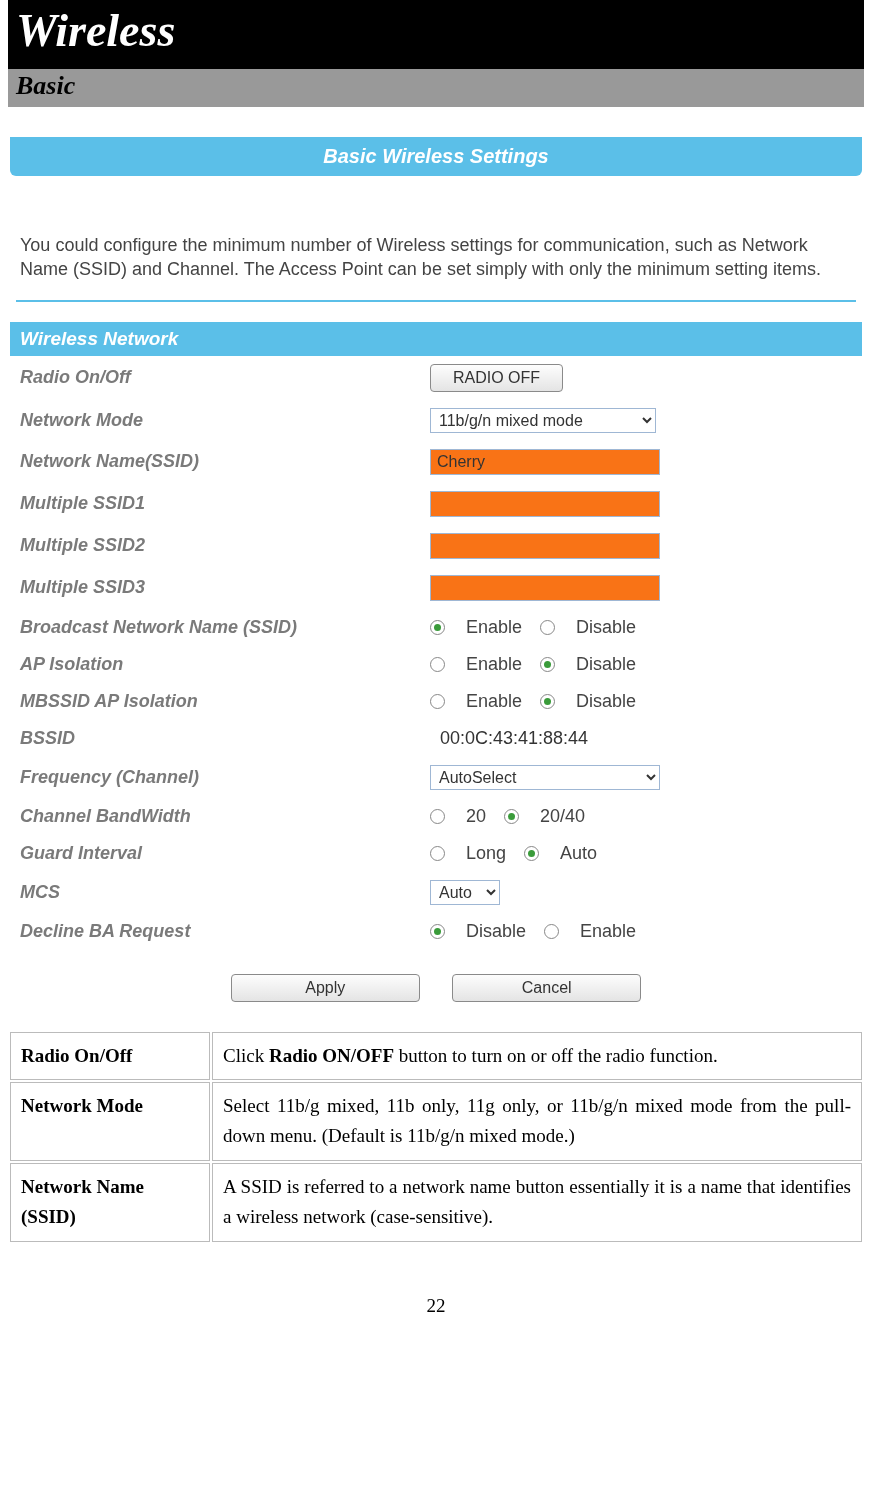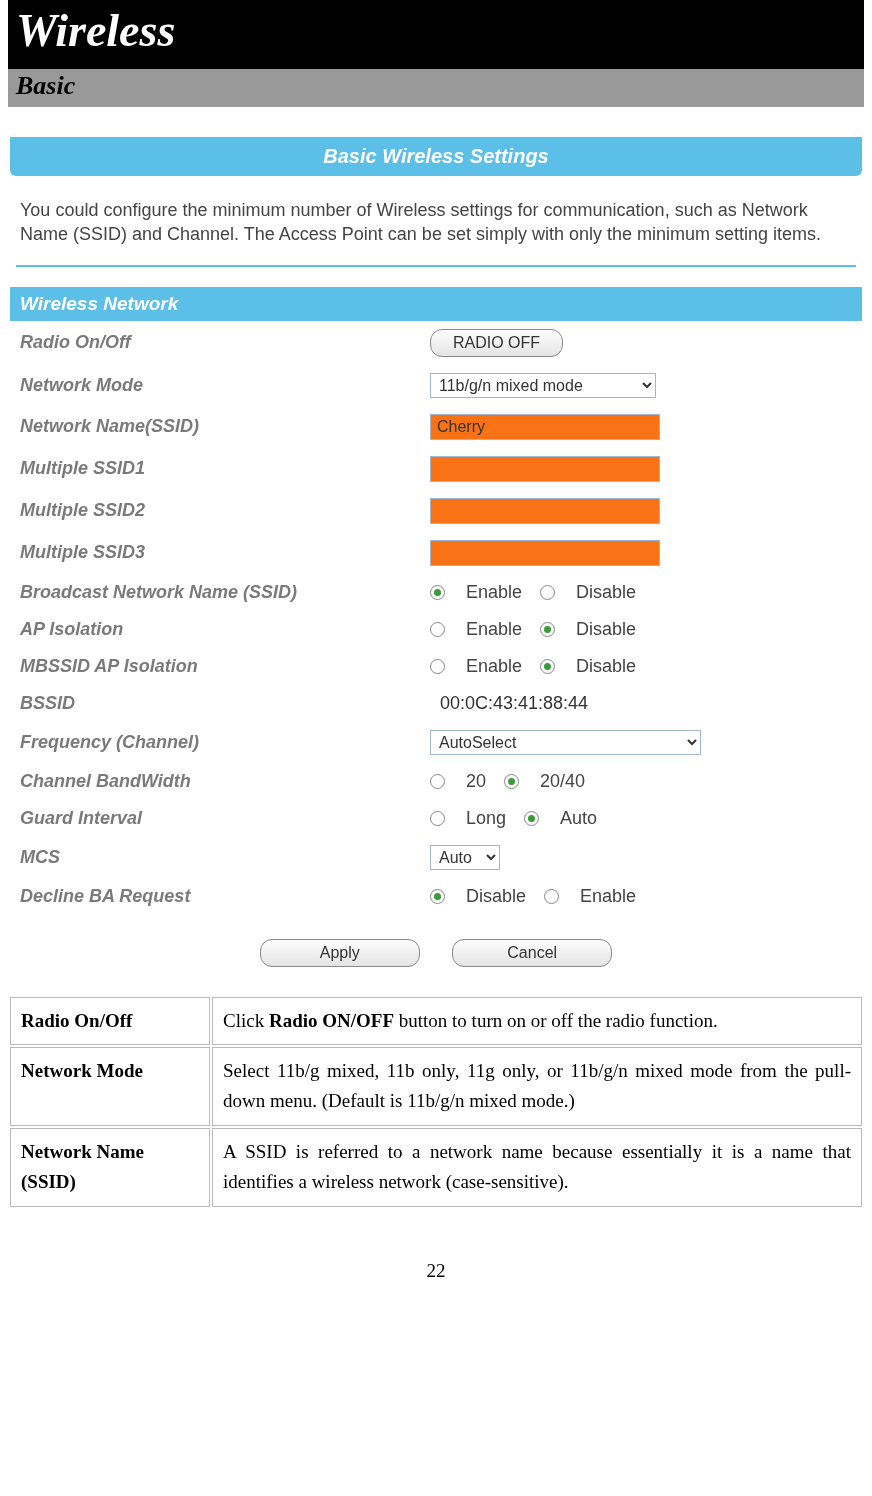--- a/index.html
+++ b/index.html
@@ -45,20 +45,21 @@
     font-style: italic;
     padding: 8px 12px;
     border-bottom-left-radius: 6px;
     border-bottom-right-radius: 6px;
   }
   .intro {
     color: #444;
     font-size: 18px;
     padding: 22px 10px 18px 10px;
     line-height: 1.35;
+    margin-top: 35px;
   }
   .hr-blue {
     border: none;
     border-top: 2px solid #5bbfe8;
     margin: 0 6px 20px 6px;
   }
   .section-head {
     background: #5bbfe8;
     color: #fff;
     font-size: 19px;
@@ -81,21 +82,21 @@
   .form-row .ctl {
     flex: 1;
     color: #444;
     display: flex;
     align-items: center;
     gap: 8px;
   }
   .btn-3d {
     background: linear-gradient(#fdfdfd, #e4e4e4);
     border: 1px solid #8a8a8a;
-    border-radius: 12px;
+    border-radius: 4px;
     padding: 4px 22px;
     font-size: 16px;
     color: #333;
     font-family: Arial, sans-serif;
     cursor: pointer;
   }
   .sel {
     background: #fff;
     border: 1px solid #9fb7d4;
     font-size: 16px;
@@ -131,21 +132,21 @@
     content: "";
     width: 7px; height: 7px;
     background: #3a9b3a;
     border-radius: 50%;
   }
   .static-val { color: #333; padding-left: 10px; }
   .btn-row {
     text-align: center;
     padding: 24px 0 10px 0;
   }
-  .btn-row .btn-3d { width: 160px; margin: 0 14px; }
+  .btn-row .btn-3d { width: 189px; margin: 0 14px; }
 
   
   table.desc {
     width: 100%;
     border-collapse: separate;
     border-spacing: 2px;
     margin-top: 18px;
   }
   table.desc td {
     border: 1px solid #bbb;
@@ -273,21 +274,21 @@
     <div class="form-row">
       <div class="lbl">BSSID</div>
       <div class="ctl">
           <span class="static-val">00:0C:43:41:88:44</span>
         </div>
     </div>
 
     <div class="form-row">
       <div class="lbl">Frequency (Channel)</div>
       <div class="ctl">
-        <select class="sel" style="width:271px">
+        <select class="sel" style="width:230px">
           <option>AutoSelect</option>
         </select>
       </div>
     </div>
 
 
     <div class="form-row">
       <div class="lbl">Channel BandWidth</div>
       <div class="ctl">
         <span class="radio-wrap">
@@ -351,20 +352,20 @@
       <td>
         <span>Click </span><span class="bold">Radio ON/OFF</span><span> button to turn on or off the radio function.</span>
       </td>
     </tr>
     <tr>
       <td class="k">Network Mode</td>
       <td style="text-align:justify">Select 11b/g mixed, 11b only, 11g only, or 11b/g/n mixed mode from the pull-down menu. (Default is 11b/g/n mixed mode.)</td>
     </tr>
     <tr>
       <td class="k">Network Name (SSID)</td>
-      <td style="text-align:justify">A SSID is referred to a network name because essentially it is a name that identifies a wireless network (case-sensitive).</td>
+      <td style="text-align:justify">A SSID is referred to a network name button essentially it is a name that identifies a wireless network (case-sensitive).</td>
     </tr>
   </tbody>
     </table>
 
   <div class="pgnum">22</div>
 
 </div>
 
 </body></html>

